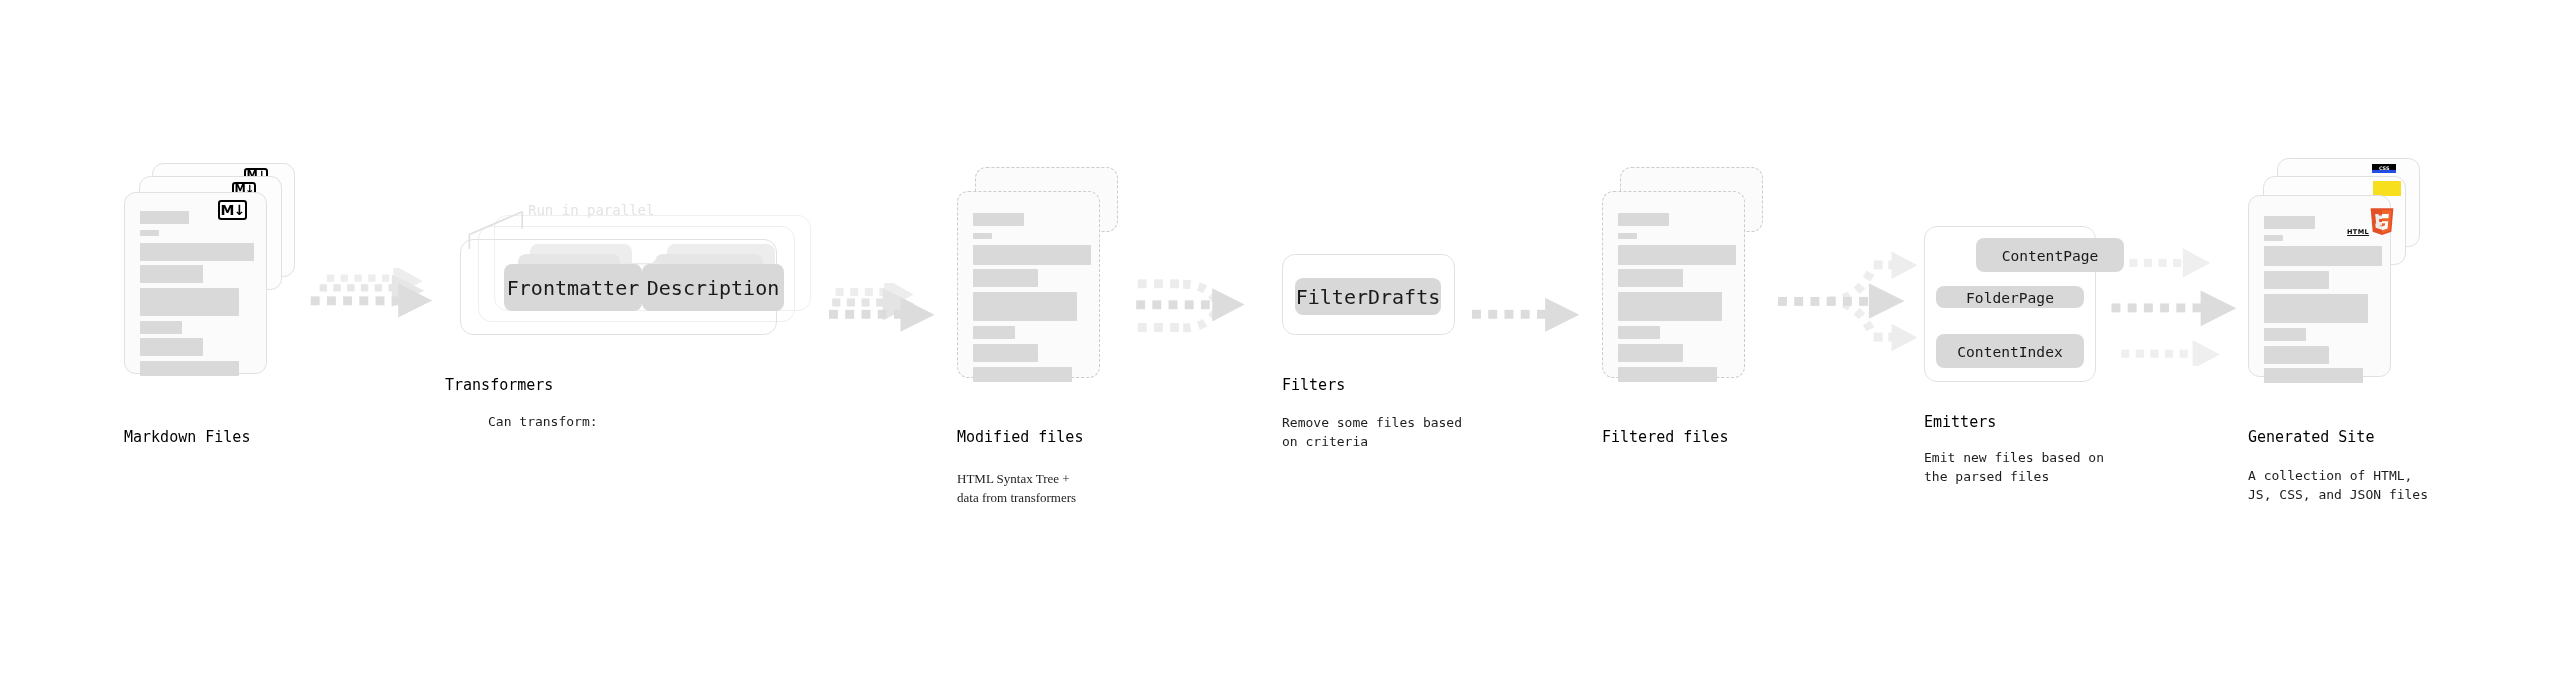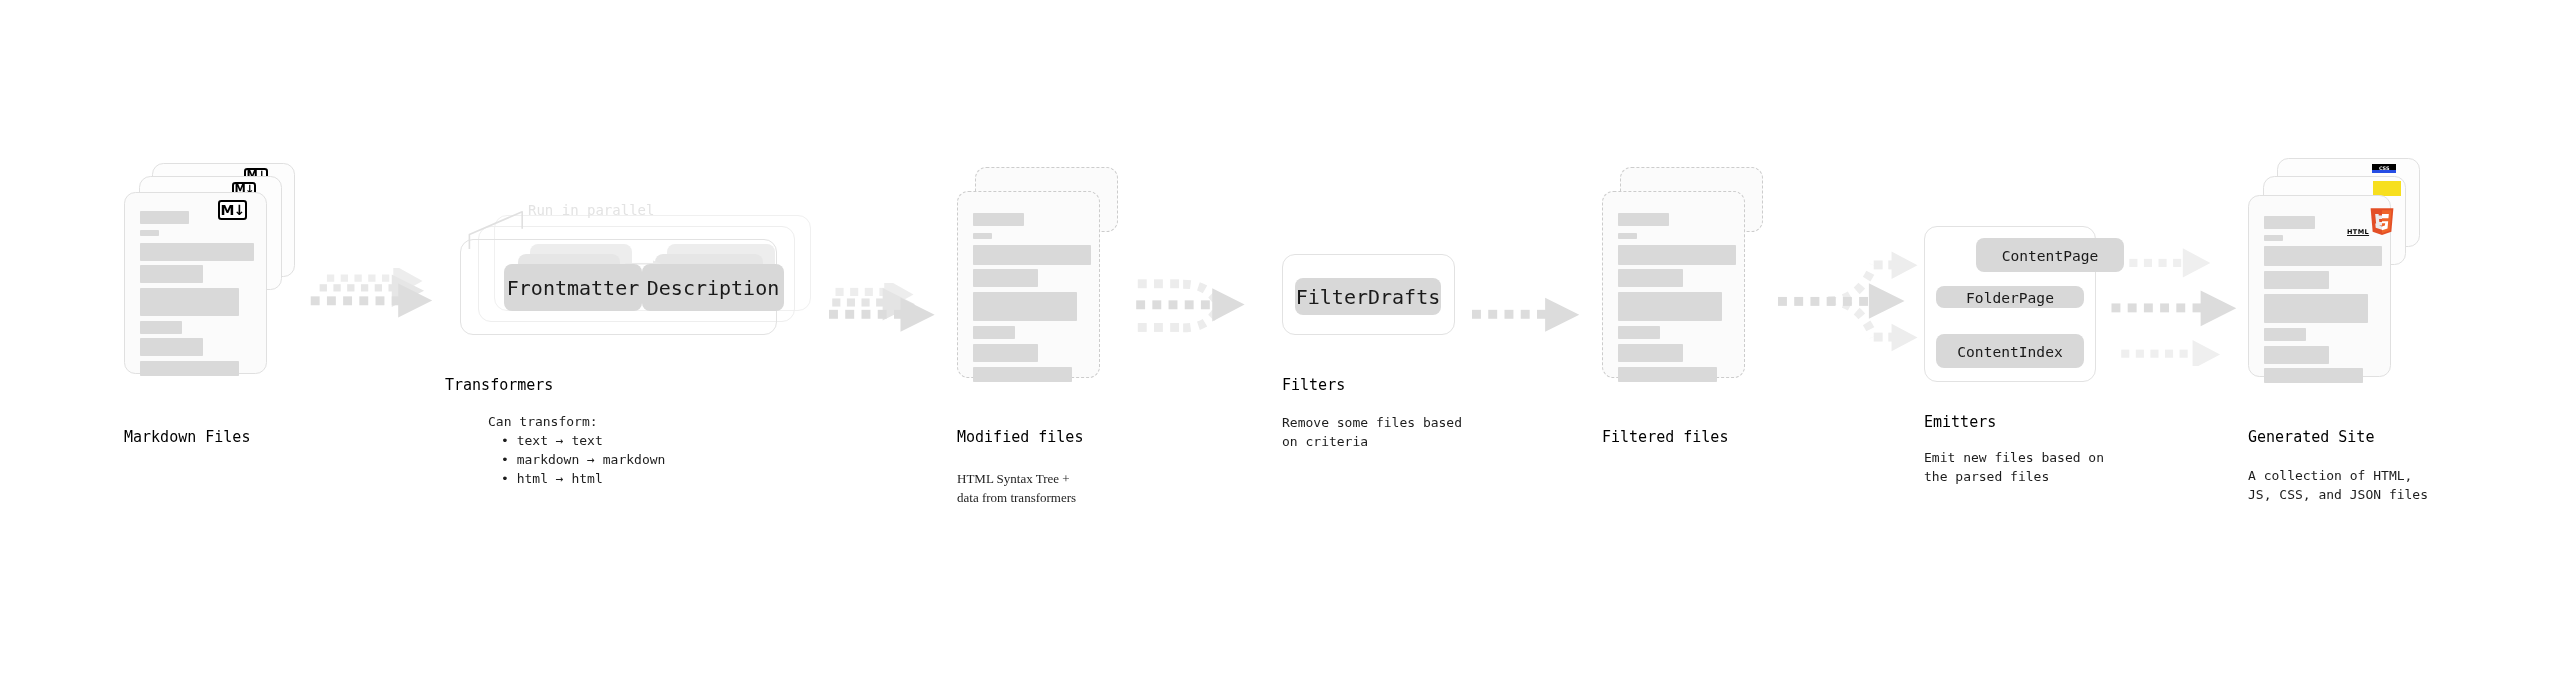--- a/index.html
+++ b/index.html
@@ -255,25 +255,20 @@
 
     <svg class="overlay" style="left:0; top:0;" width="382" height="163" viewBox="0 0 470 200">
       <path d="M30 70 L30 52 L95 24 L95 45" stroke="#e0e0e0" stroke-width="2" fill="none" stroke-linejoin="round"></path>
     </svg>
   </div>
   <div class="runlabel" style="left:528px; top:202px;">Run in parallel</div>
 
   <div class="title" style="left:445px; top:376px;">Transformers</div>
   <div class="sub-list" style="left:445px; top:413px;margin-left:43px;">
     <p class="lead">Can transform:</p>
-    <ul>
-      <li>text → text</li>
-      <li>markdown → markdown</li>
-      <li>html → html</li>
-    </ul>
   </div>
 
   <svg class="overlay" style="left:829px; top:283px;" width="130" height="65" viewBox="0 0 160 80">
     <g fill="#ededed">
       <rect x="8" y="6" width="10" height="10"></rect>
         <rect x="26" y="6" width="10" height="10"></rect>
       <rect x="44" y="6" width="10" height="10"></rect>
         <rect x="62" y="6" width="10" height="10"></rect>
       <polygon points="68,-6 104,14 68,34"></polygon>
     </g>

